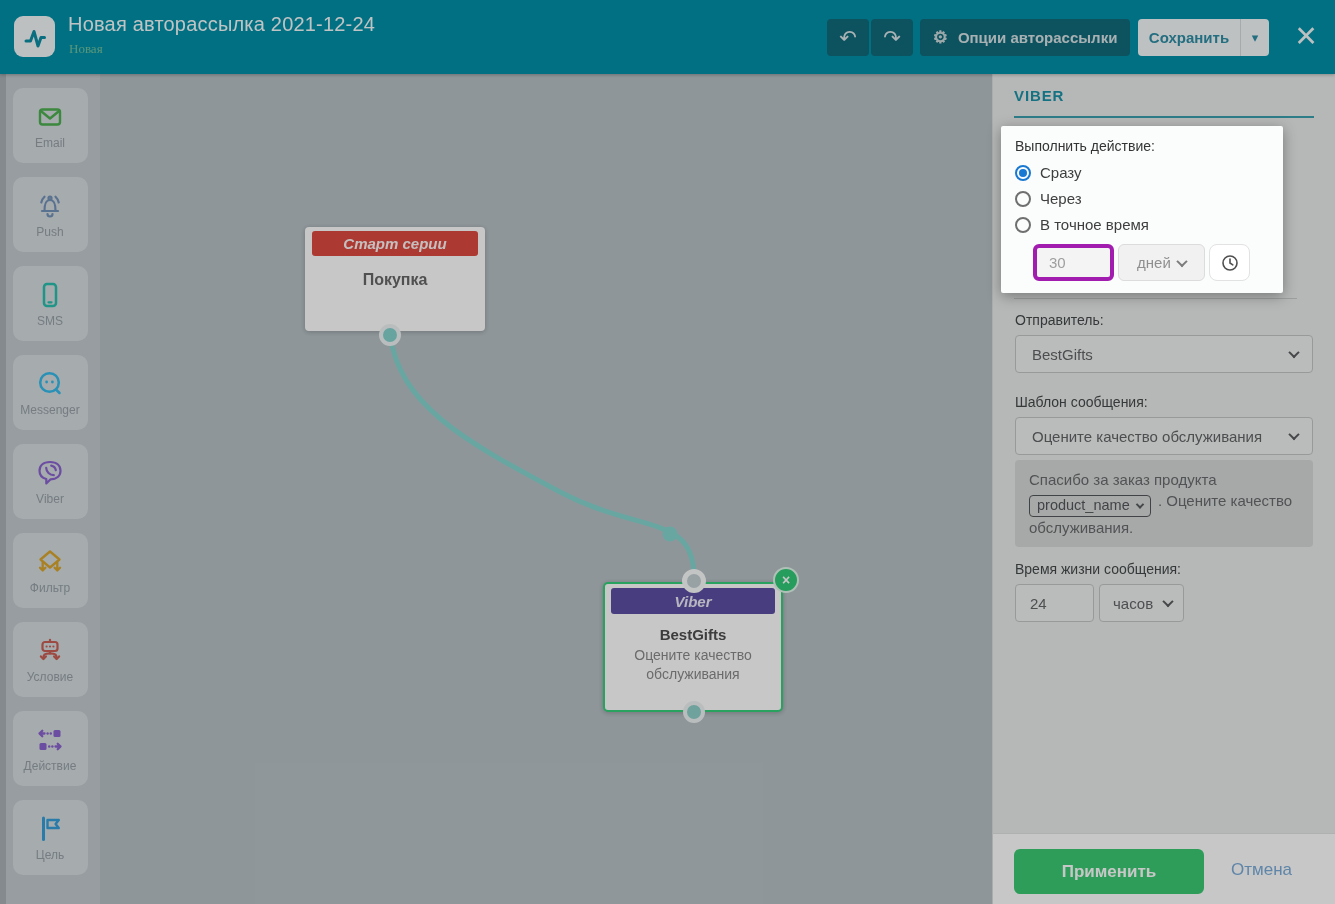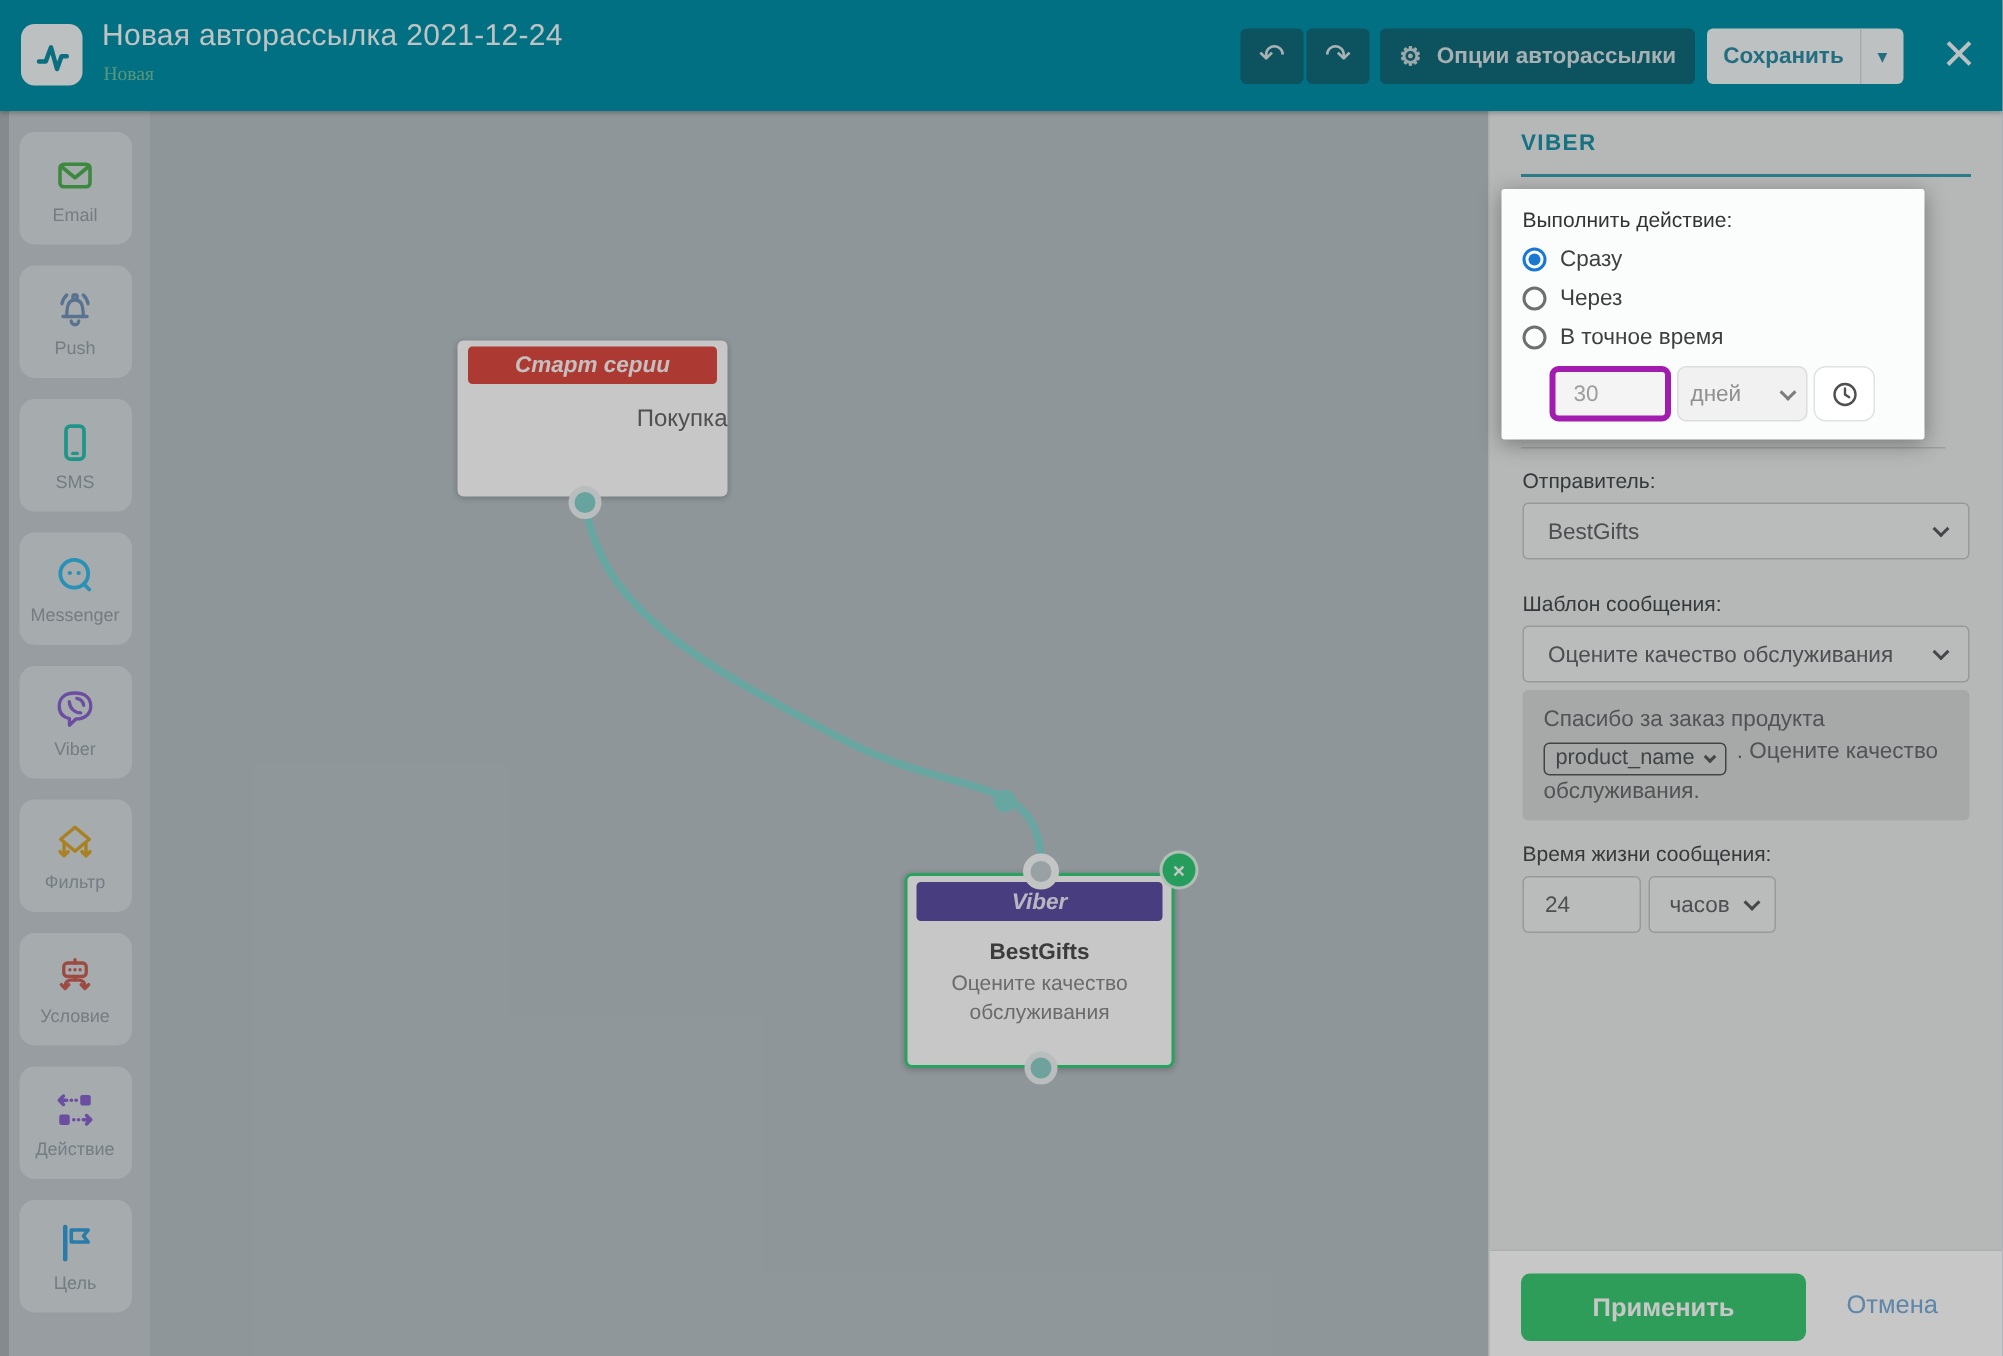--- a/index.html
+++ b/index.html
@@ -46,22 +46,22 @@
   .canvas { position:absolute; left:100px; top:74px; width:892px; height:830px;
     background:#b7c1c6; overflow:hidden; }
   .flow-svg { position:absolute; left:0; top:0; }
   .node { position:absolute; background:#ffffff; border-radius:4px; box-shadow:0 1px 5px rgba(0,0,0,.22); }
   .node-start { left:205px; top:153px; width:180px; height:104px; }
   .node-band { position:absolute; left:7px; right:7px; top:4px; height:25px; border-radius:3px;
     display:flex; align-items:center; justify-content:center;
     font-size:15px; font-weight:bold; color:#fdf6f5;font-style:italic; }
   .band-red { background:#dd4a40; }
   .band-purple { background:#5d4fa3; color:#eceaf6; }
-  .node-start .node-body { position:absolute; left:0; right:0; top:44px; text-align:right;
-    font-size:16px; font-weight:400; color:#676767; }
+  .node-start .node-body { position:absolute; left:0; right:0; top:44px; text-align:center;
+    font-size:16px; font-weight:700; color:#676767; }
   .node-viber { left:503px; top:508px; width:180px; height:130px; border:2px solid #37d07a; border-radius:5px; }
   .node-viber .node-band { left:6px; right:6px; top:4px; height:26px; }
   .nv-title { margin-top:42px; text-align:center; font-size:15px; font-weight:bold; color:#4d4d4d; }
   .nv-sub { margin-top:3px; text-align:center; font-size:14px; color:#8a8a8a; line-height:1.35; padding:0 12px; }
   .port { position:absolute; border-radius:50%; }
   .port-start-out { left:279px; top:250px; width:22px; height:22px; border:4px solid #eff3f3; background:#84d3ce; }
   .port-viber-in  { left:582px; top:495px; width:24px; height:24px; border:5px solid #fafcfc; background:#c3d0d2; }
   .port-viber-out { left:583px; top:627px; width:22px; height:22px; border:4px solid #eff3f3; background:#8fd0ca; }
   .node-close { position:absolute; left:673px; top:493px; width:26px; height:26px; border-radius:50%;
     background:#31c976; border:2px solid rgba(255,255,255,.85); color:#ffffff;
@@ -82,21 +82,21 @@
   .radio-row { display:flex; align-items:center; gap:9px; height:23px; margin-bottom:3px; cursor:pointer; }
   .radio { width:16px; height:16px; border-radius:50%; border:2px solid #6f6f6f; position:relative; flex:0 0 auto; }
   .radio.on { border-color:#1878d2; }
   .radio.on::after { content:""; position:absolute; left:2px; top:2px; width:8px; height:8px;
     border-radius:50%; background:#1878d2; }
   .radio-label { font-size:15px; color:#3f3f3f; }
   .pop-controls { display:flex; gap:4px; margin-top:8px; margin-left:18px; }
   .delay-input { width:81px; height:37px; background:#f4f4f4; border:4px solid #a21caf; border-radius:6px;
     font-size:15px; color:#9e9e9e; padding:0 12px; font-family:inherit; }
   .delay-select { width:87px; height:37px; background:#f1f1f1; border:1px solid #dcdcdc; border-radius:6px;
-    display:flex; align-items:center; justify-content:space-between; padding:0 8px;
+    display:flex; align-items:center; justify-content:space-between; padding:0 18px;
     font-size:15px; color:#8f8f8f; cursor:pointer; }
   .clock-btn { width:41px; height:37px; background:#ffffff; border:1px solid #e2e2e2; border-radius:8px;
     display:flex; align-items:center; justify-content:center; cursor:pointer; }
   .chev { width:8px; height:8px; border-right:2px solid #7c7c7c; border-bottom:2px solid #7c7c7c;
     transform:rotate(45deg) translate(-1px,-1px); flex:0 0 auto; }
   .chev.dark { border-color:#595c5e; }
 
   .fld-label { position:absolute; left:22px; font-size:14px; color:#464a4b; }
   .fld-select { position:absolute; left:22px; width:298px; height:38px; background:#eff0f0;
     border:1px solid #c3c5c5; border-radius:4px; display:flex; align-items:center;

